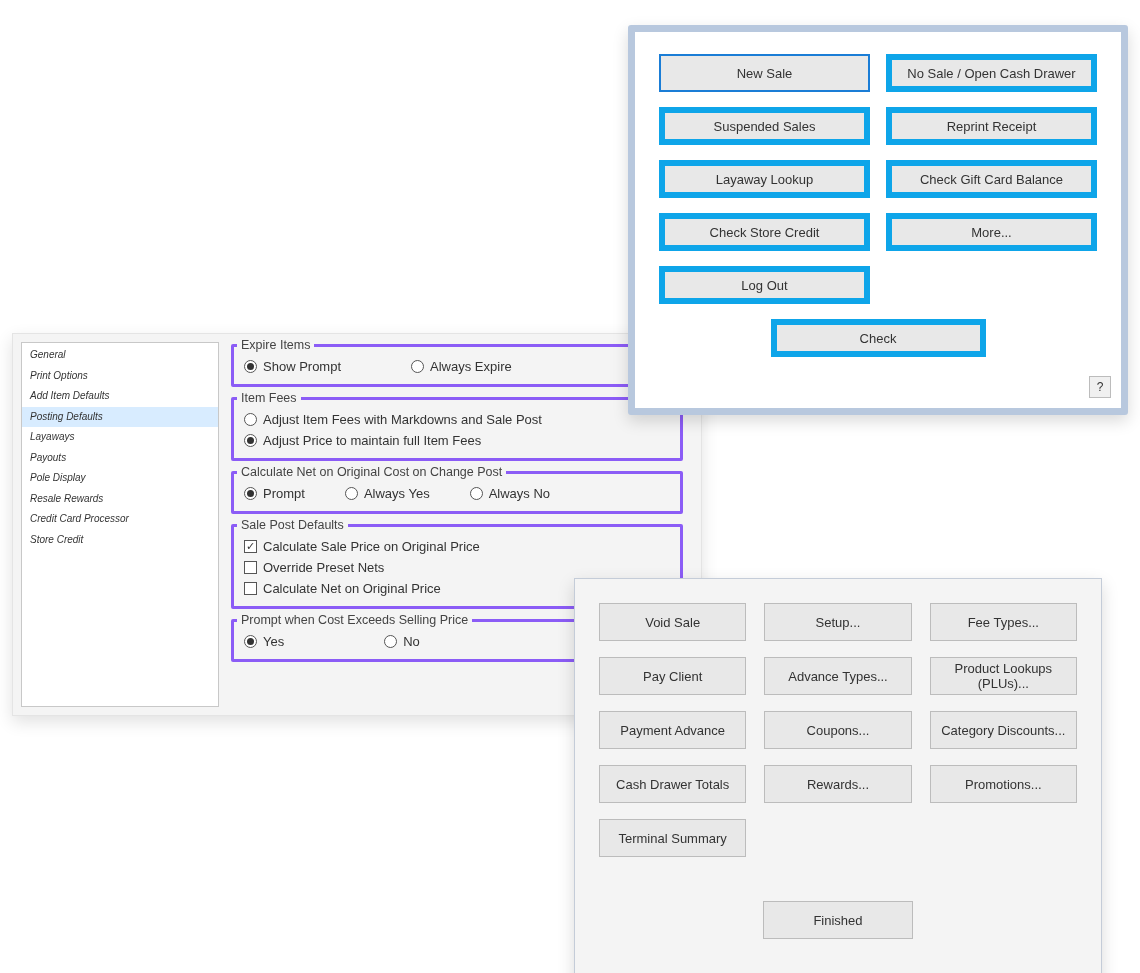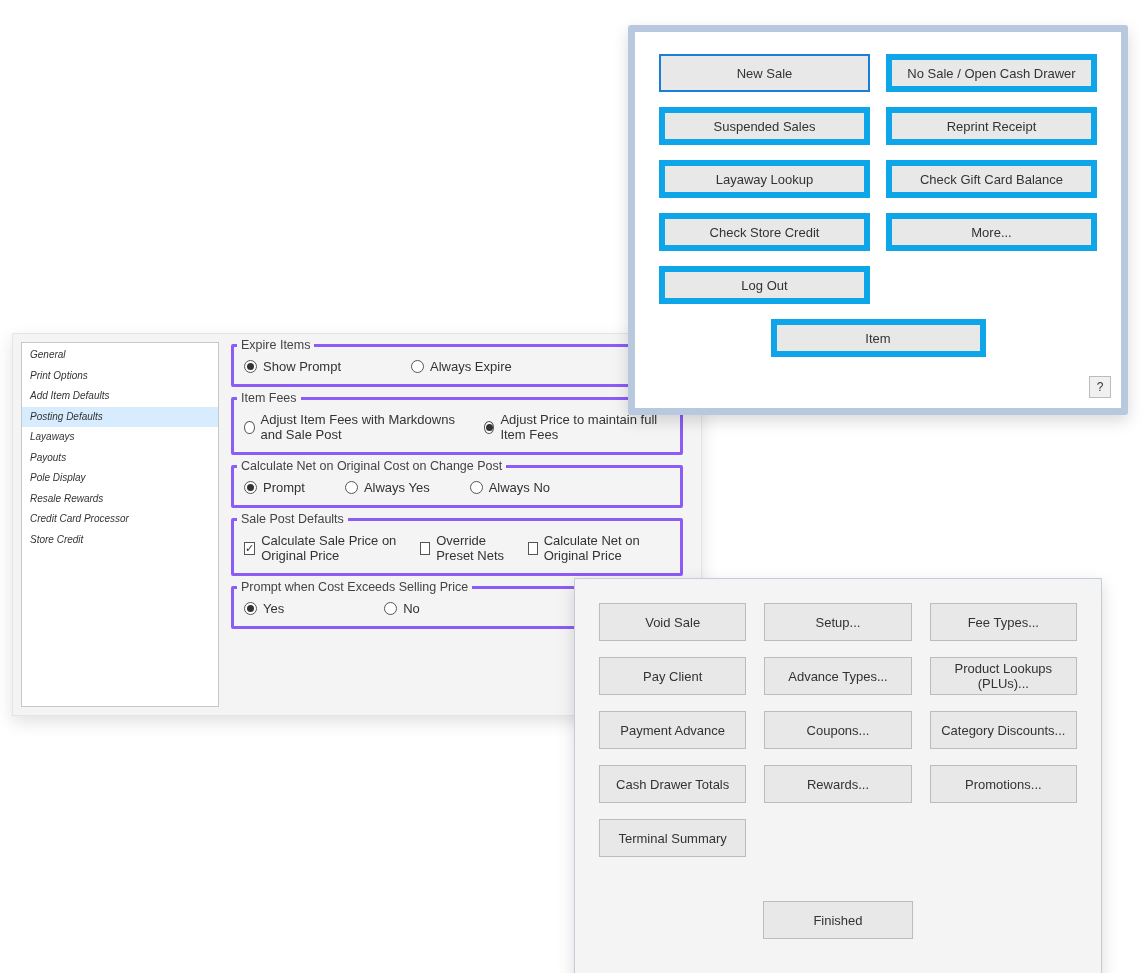--- a/index.html
+++ b/index.html
@@ -145,21 +145,21 @@
     width: 7px; height: 7px; border-radius: 50%;
     background: #333;
   }
   .check-box {
     width: 13px; height: 13px;
     border: 1px solid #555;
     background: #fff;
     display: flex; align-items: center; justify-content: center;
     font-size: 11px; line-height: 1; color: #333;
   }
-  .stack { display: flex; flex-direction: row; gap: 6px; padding-top:4px; }
+  .stack { display: flex; flex-direction: column; gap: 6px; padding-top:4px; }
 
   
   .panel-c {
     position: absolute;
     left: 574px;
     top: 578px;
     width: 528px;
     height: 424px;
     background: #f4f4f4;
     border: 1px solid #c4ccd8;
@@ -307,21 +307,21 @@
     <div class="pa-btn">No Sale / Open Cash Drawer</div>
     <div class="pa-btn">Suspended Sales</div>
     <div class="pa-btn">Reprint Receipt</div>
     <div class="pa-btn">Layaway Lookup</div>
     <div class="pa-btn">Check Gift Card Balance</div>
     <div class="pa-btn">Check Store Credit</div>
     <div class="pa-btn">More...</div>
     <div class="pa-btn">Log Out</div>
   </div>
   <div class="panel-a-exit-row">
-    <div class="pa-btn pa-exit">Item</div>
+    <div class="pa-btn pa-exit">Check</div>
   </div>
   <div class="help-btn">?</div>
 </div>
 
 <div class="panel-c">
   <div class="panel-c-grid">
     <div class="pc-btn">Void Sale</div>
     <div class="pc-btn">Setup...</div>
     <div class="pc-btn">Fee Types...</div>
     <div class="pc-btn">Pay Client</div>

